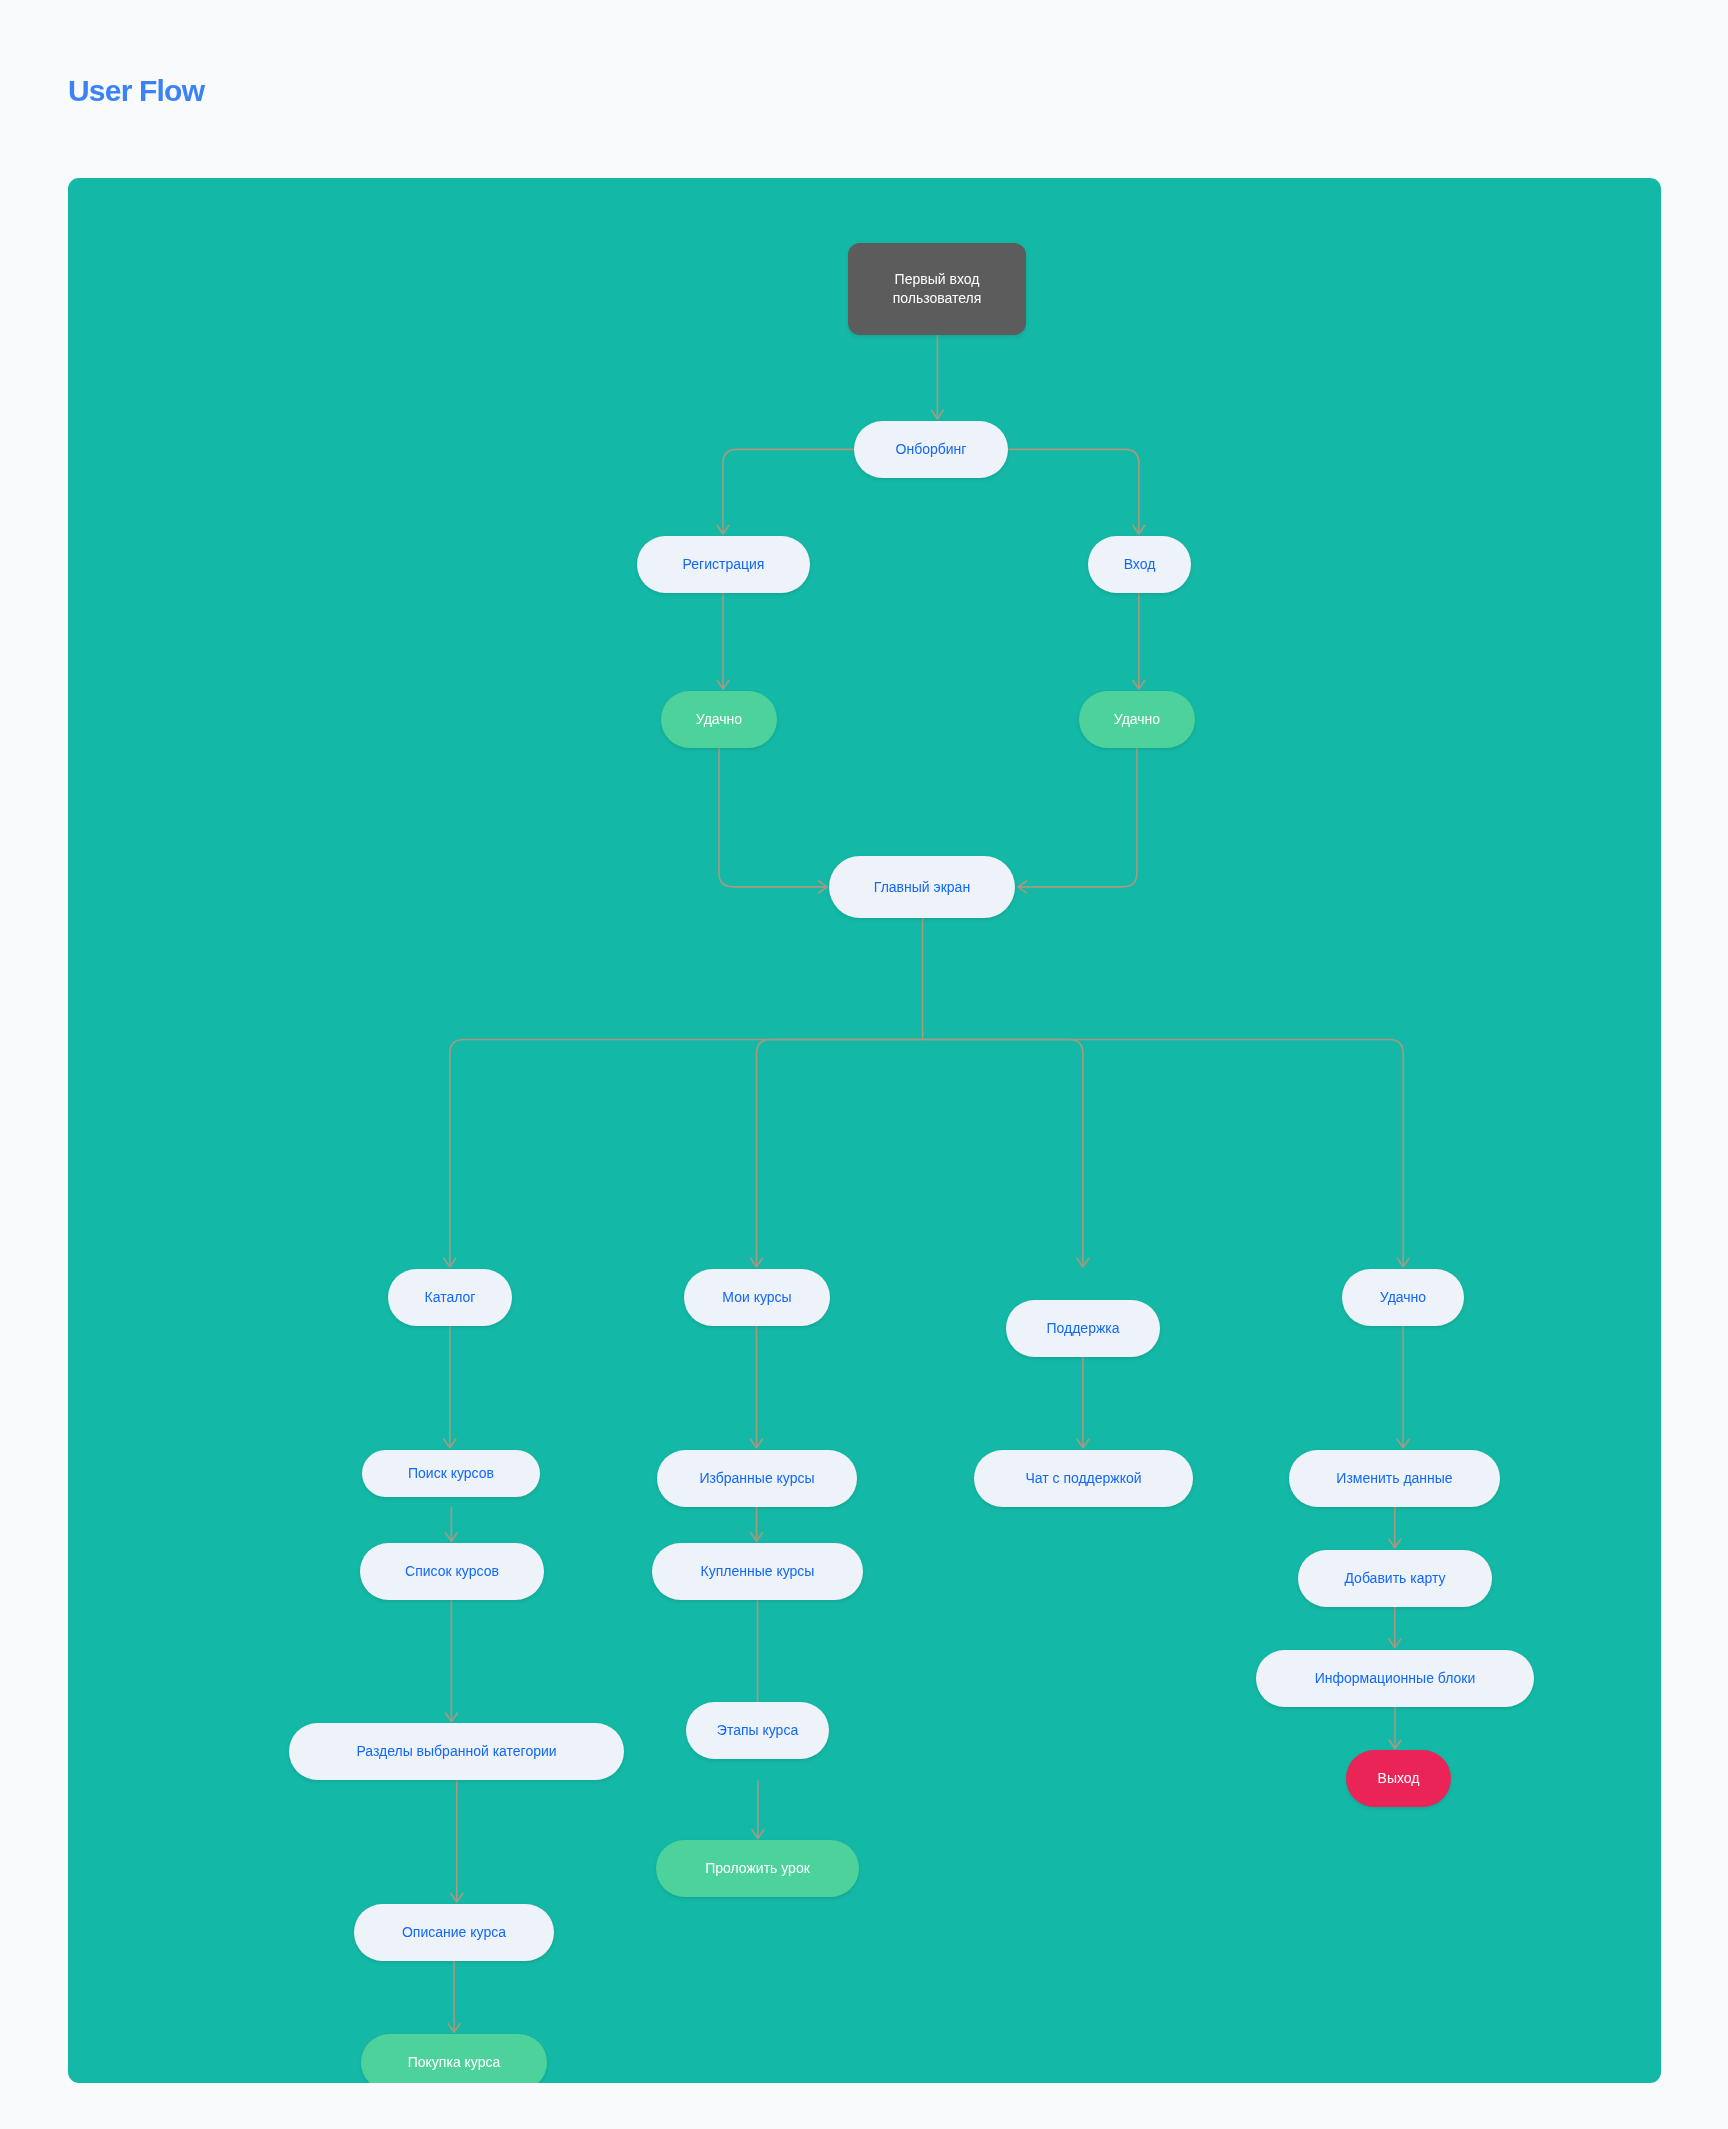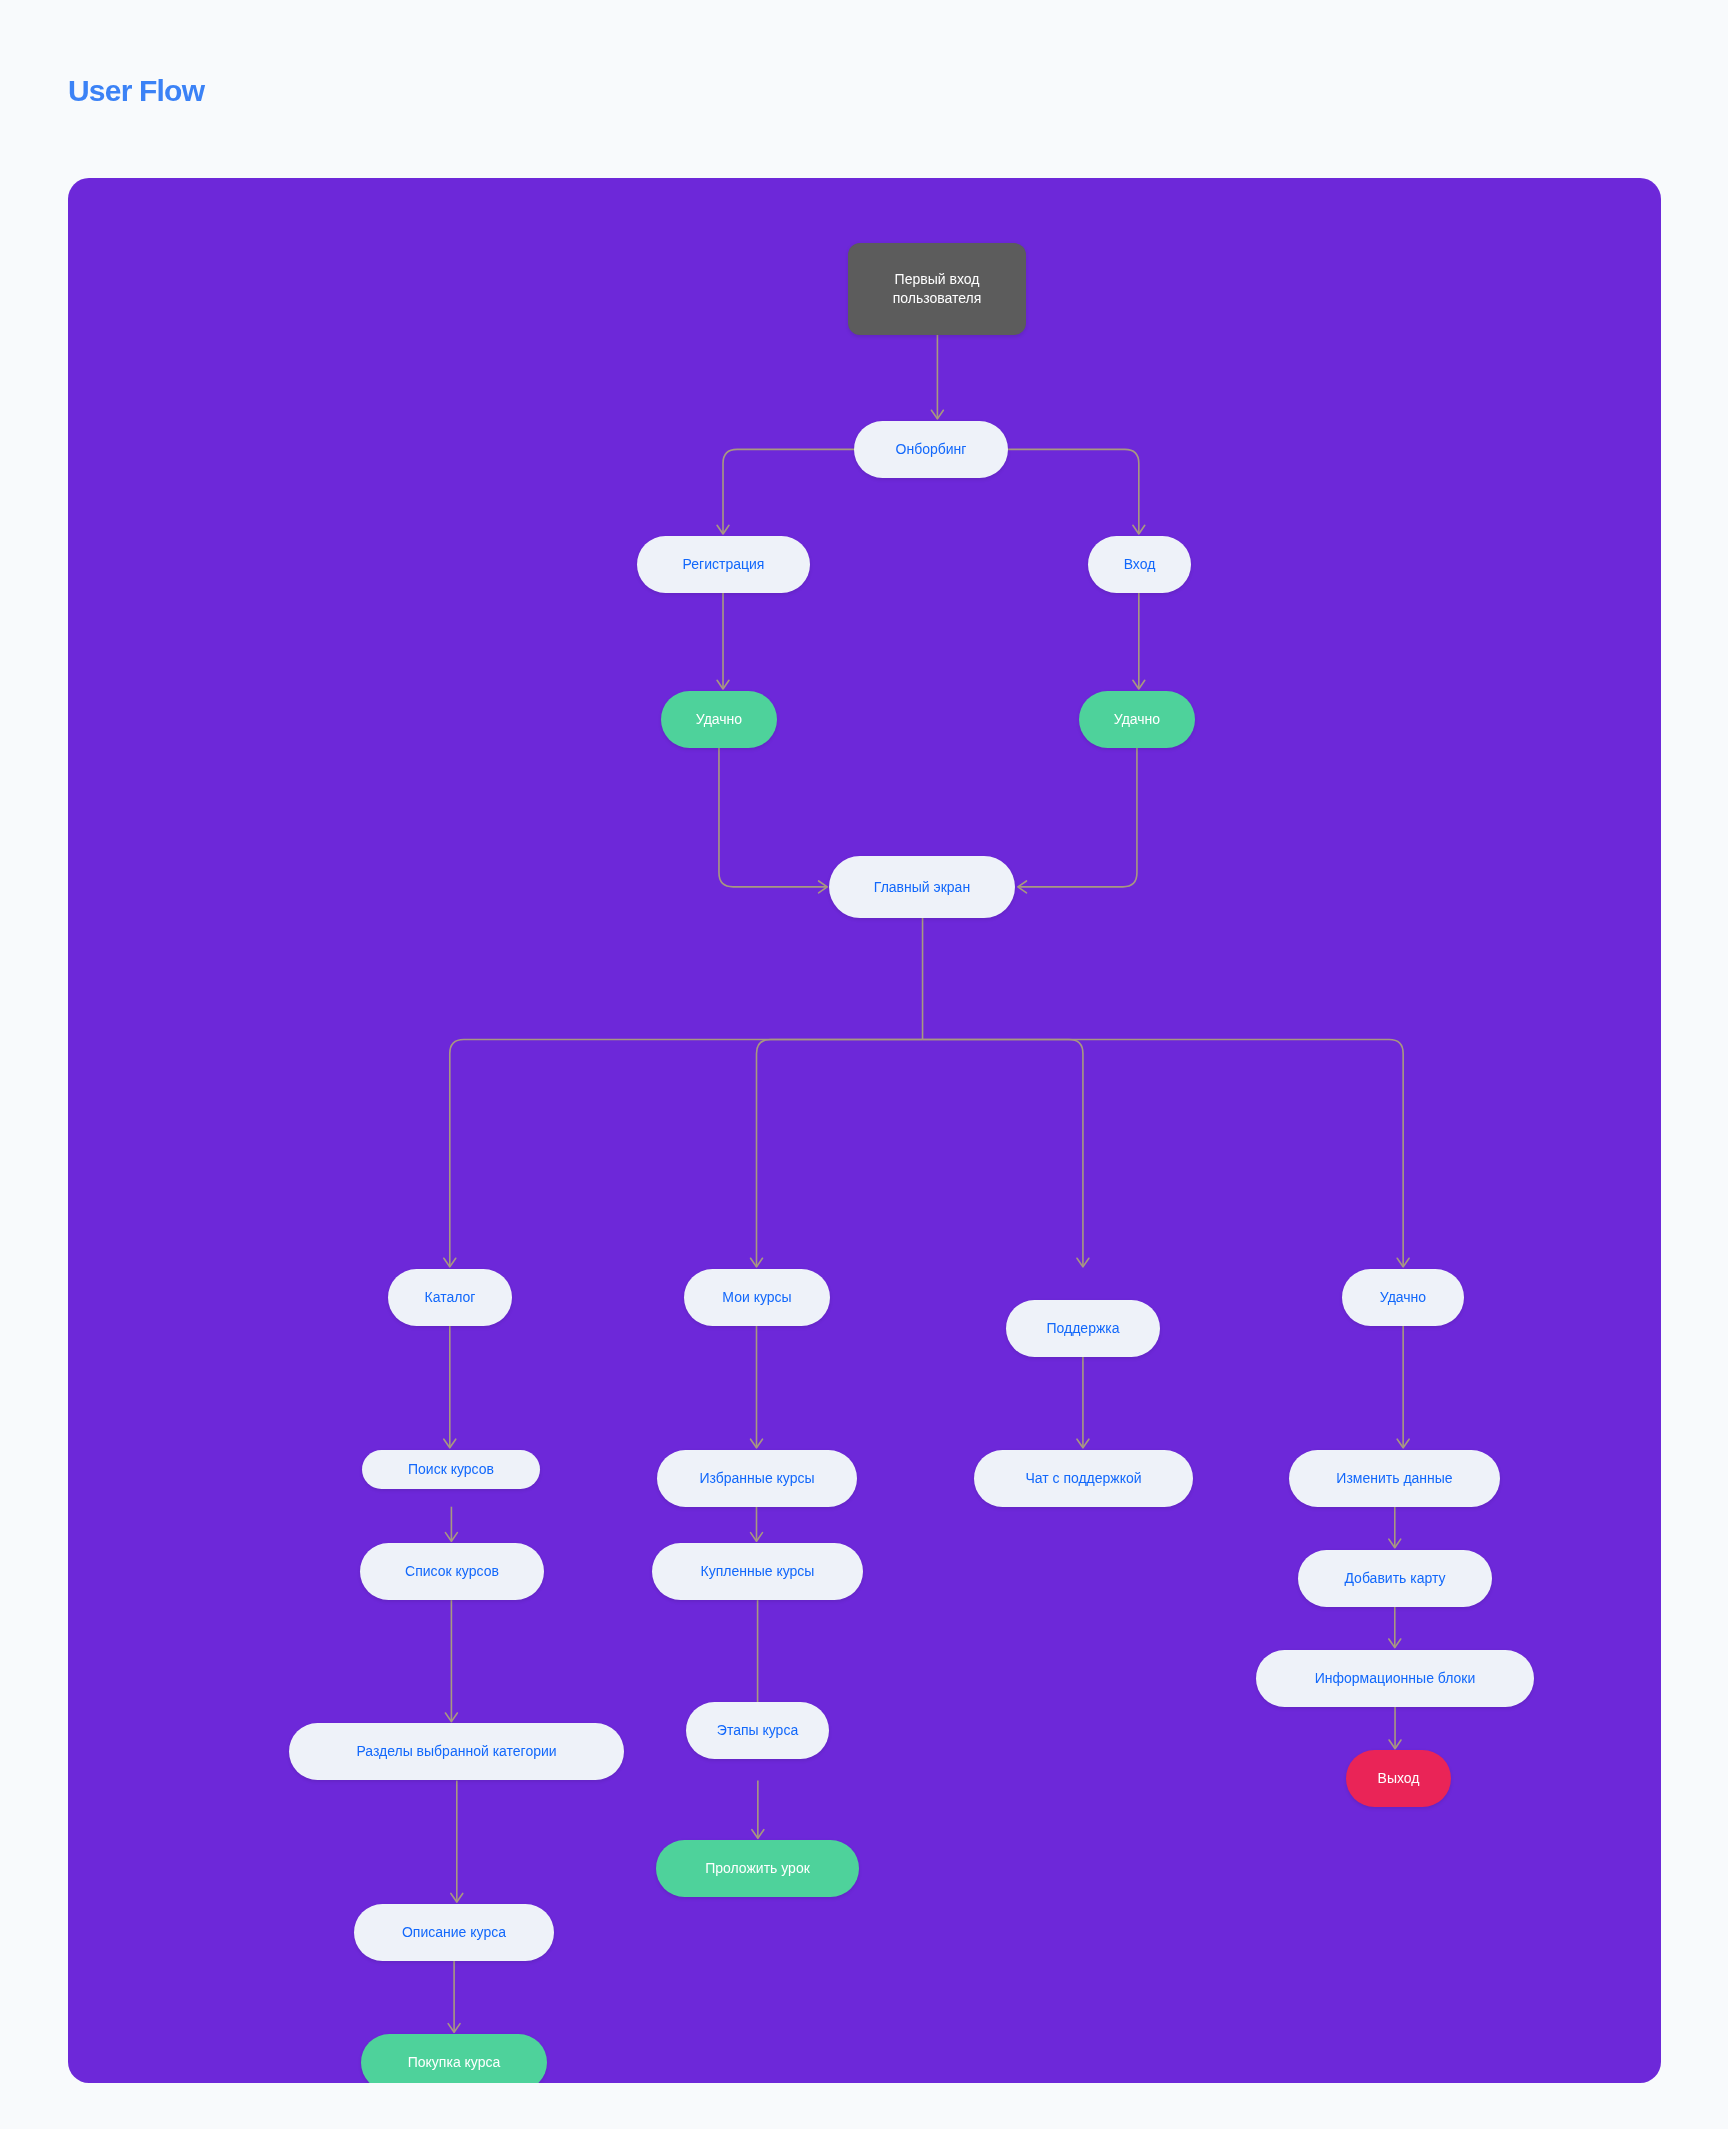--- a/index.html
+++ b/index.html
@@ -24,22 +24,22 @@
     color: #3b82f6;
     letter-spacing: -0.8px;
     line-height: 1;
   }
   #flow-card {
     position: absolute;
     left: 68px;
     top: 178px;
     width: 1593px;
     height: 1905px;
-    background: #6d28d9;
-    border-radius: 21px;
+    background: #14b8a6;
+    border-radius: 11px;
     overflow: hidden;
   }
   #flow-svg {
     position: absolute;
     left: 0;
     top: 0;
     width: 1593px;
     height: 1905px;
   }
   .edge {
@@ -172,21 +172,21 @@
       </div>
       <div class="node kind-default" style="left: 616px; top: 1091px; width: 146px; height: 57px;">
         <span>Мои курсы</span>
       </div>
       <div class="node kind-default" style="left: 938px; top: 1091px; width: 154px; height: 57px; margin-top: 31px;">
         <span>Поддержка</span>
       </div>
       <div class="node kind-default" style="left: 1274px; top: 1091px; width: 122px; height: 57px;">
         <span>Удачно</span>
       </div>
-      <div class="node kind-default" style="left: 294px; top: 1272px; width: 178px; height: 39px;">
+      <div class="node kind-default" style="left: 294px; top: 1272px; width: 178px; height: 47px;">
         <span>Поиск курсов</span>
       </div>
       <div class="node kind-default" style="left: 292px; top: 1365px; width: 184px; height: 57px;">
         <span>Список курсов</span>
       </div>
       <div class="node kind-default" style="left: 221px; top: 1545px; width: 335px; height: 57px;">
         <span>Разделы выбранной категории</span>
       </div>
       <div class="node kind-default" style="left: 286px; top: 1726px; width: 200px; height: 57px;">
         <span>Описание курса</span>

